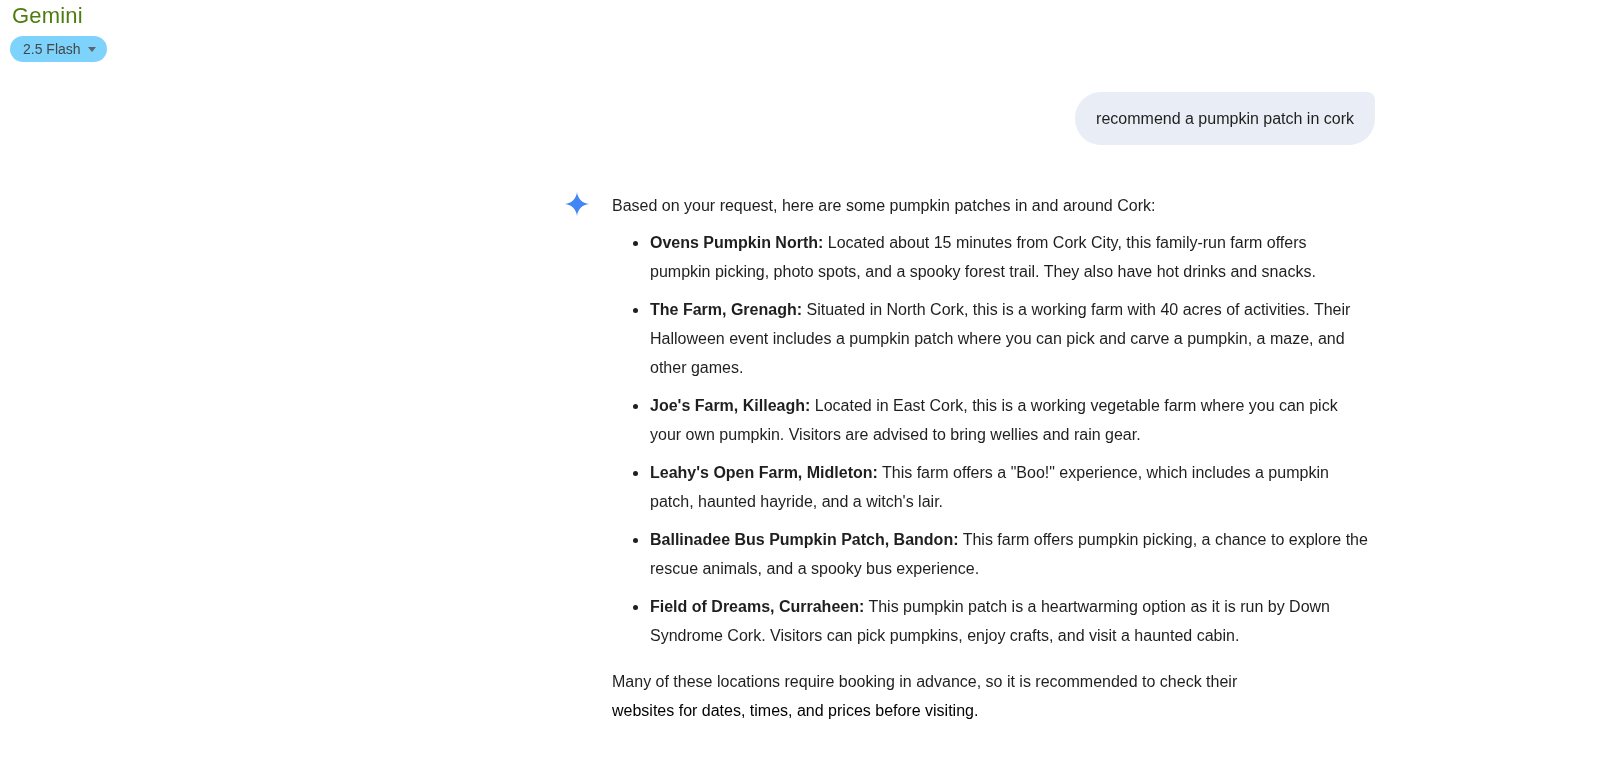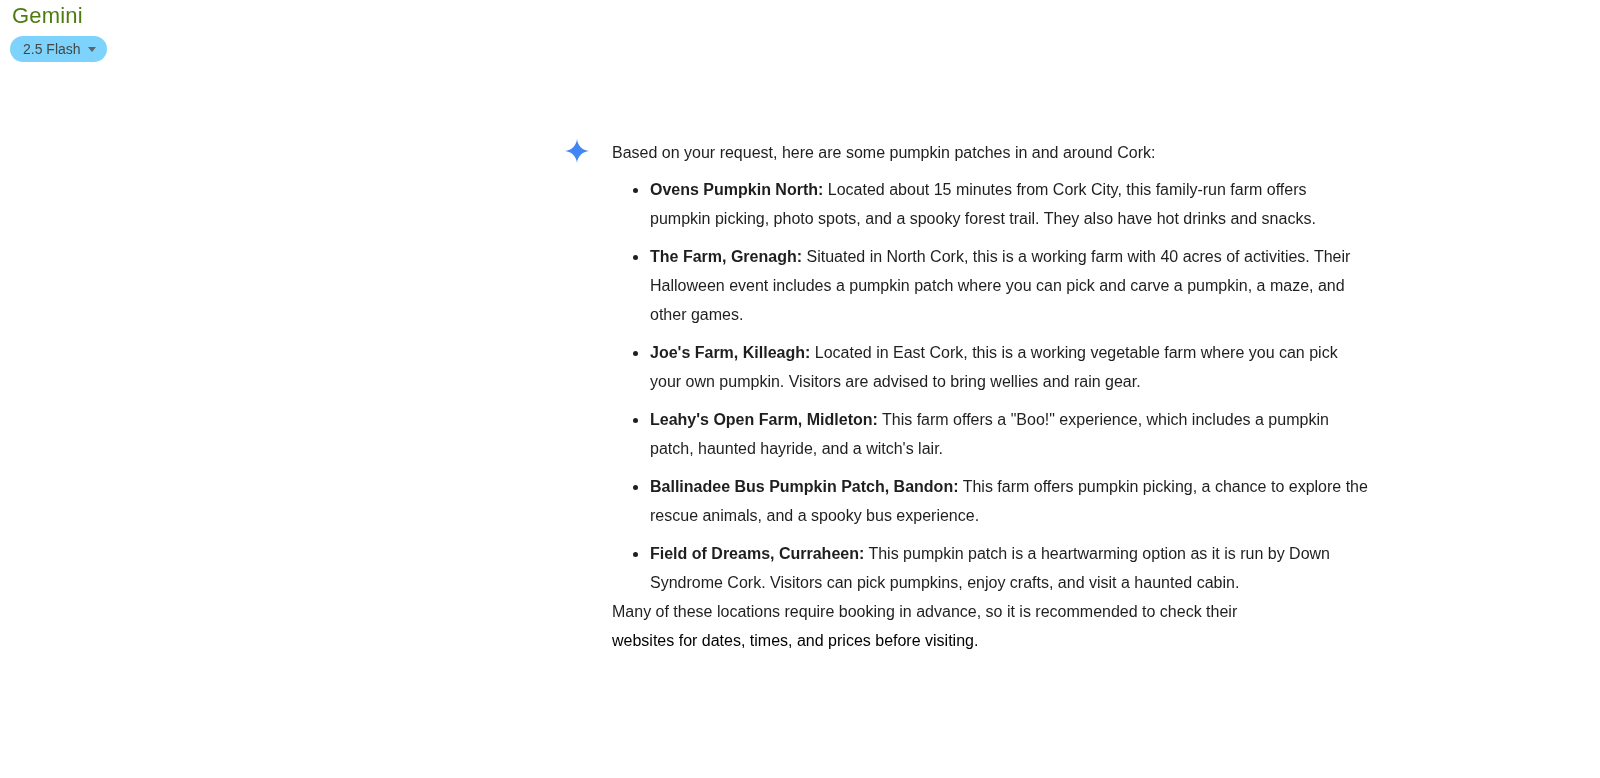--- a/index.html
+++ b/index.html
@@ -89,37 +89,40 @@
   .response-list {
     list-style: disc;
     margin: 8px 0 0 0;
     padding-left: 37px;
   }
   .response-list li {
     margin-bottom: 9px;
     padding-left: 1px;
   }
   .response-list li:last-child { margin-bottom: 0; }
-  .closing { }
+  .closing { margin-top: 17px; }
   .closing .line { display: block; }
   .closing .line-faded { color: #000000; }
 </style>
 </head>
 <body>
 
 <header class="app-header">
   <div class="app-title">Gemini</div>
   <button class="model-chip">
     <span>2.5 Flash</span>
     <span class="chevron-down"></span>
   </button>
 </header>
 
 <main class="conversation">
 
+  <div class="user-row">
+    <div class="user-bubble">recommend a pumpkin patch in cork</div>
+  </div>
 
   <div class="response-row">
     <div class="icon-col">
       <svg width="24" height="24" viewBox="0 0 24 24">
         <path d="M12 0 C12.7 6.7 17.3 11.3 24 12 C17.3 12.7 12.7 17.3 12 24 C11.3 17.3 6.7 12.7 0 12 C6.7 11.3 11.3 6.7 12 0 Z" fill="#4285F4"></path>
       </svg>
     </div>
 
     <div class="response-body">
       <p>Based on your request, here are some pumpkin patches in and around Cork:</p>

